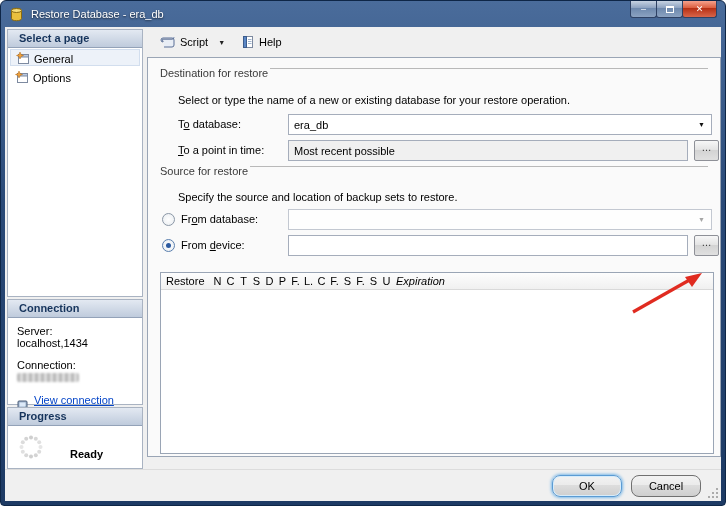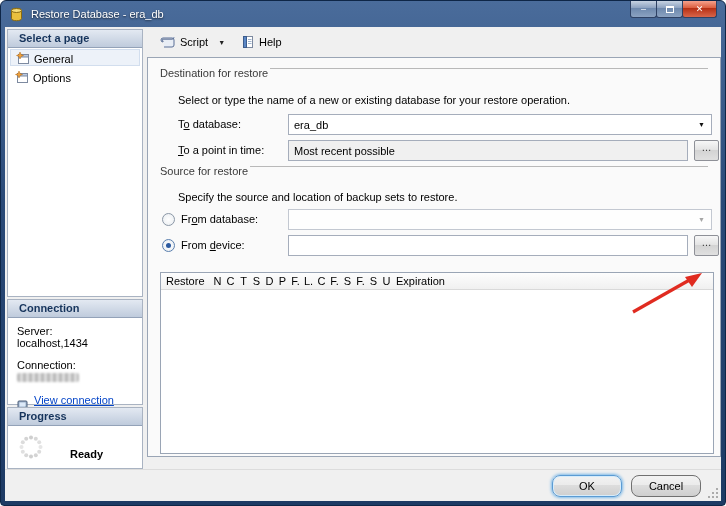--- a/index.html
+++ b/index.html
@@ -52,21 +52,21 @@
   .browse{position:absolute;width:25px;height:21px;border:1px solid #8e9097;border-radius:2px;background:linear-gradient(#f7f7f7,#e4e4e4 45%,#d2d2d2 45%,#e0e0e0);display:flex;align-items:center;justify-content:center;font-size:10px;color:#333;cursor:pointer;line-height:0;padding-bottom:6px;}
   .radio{position:absolute;width:13px;height:13px;border-radius:50%;border:1px solid #8b97a6;background:radial-gradient(#fff,#e8ecf0);}
   .radio.checked{border-color:#5a7fae;}
   .radio.checked::after{content:"";position:absolute;left:3px;top:3px;width:5px;height:5px;border-radius:50%;background:#2c5aa0;}
   
   .grid{position:absolute;left:12px;top:214px;width:554px;height:182px;background:#fff;border:1px solid #9aa5b5;}
   .grid-header{display:flex;align-items:center;height:17px;background:linear-gradient(#fdfdfd,#f0f0f0);border-bottom:1px solid #d9d9d9;color:#000;}
   .gc{white-space:nowrap;overflow:hidden;}
   .gc-restore{width:50px;padding-left:5px;}
   .gc-s{width:13px;text-align:center;}
-  .gc-exp{flex:1;padding-left:3px;}
+  .gc-exp{flex:1;padding-left:3px;font-style:italic;}
   
   .annot{position:absolute;left:600px;top:233px;width:120px;height:62px;pointer-events:none;}
   
   .footer{position:absolute;left:0;right:0;top:442px;bottom:0;border-top:1px solid #dcdcdc;display:flex;align-items:center;justify-content:flex-end;gap:9px;padding-right:20px;}
   .btn{width:70px;height:22px;border:1px solid #707070;border-radius:8px;background:linear-gradient(#f2f2f2,#ebebeb 45%,#dddddd 45%,#cfcfcf);display:flex;align-items:center;justify-content:center;cursor:pointer;}
   .btn.default{border-color:#5b9bd3;box-shadow:0 0 3px 1px #7ab8e8, inset 0 0 0 1px #d6ecfb;}
   .grip{position:absolute;right:2px;bottom:2px;width:12px;height:12px;}
   .icon{display:inline-block;line-height:0;}
 </style>
 </head>

